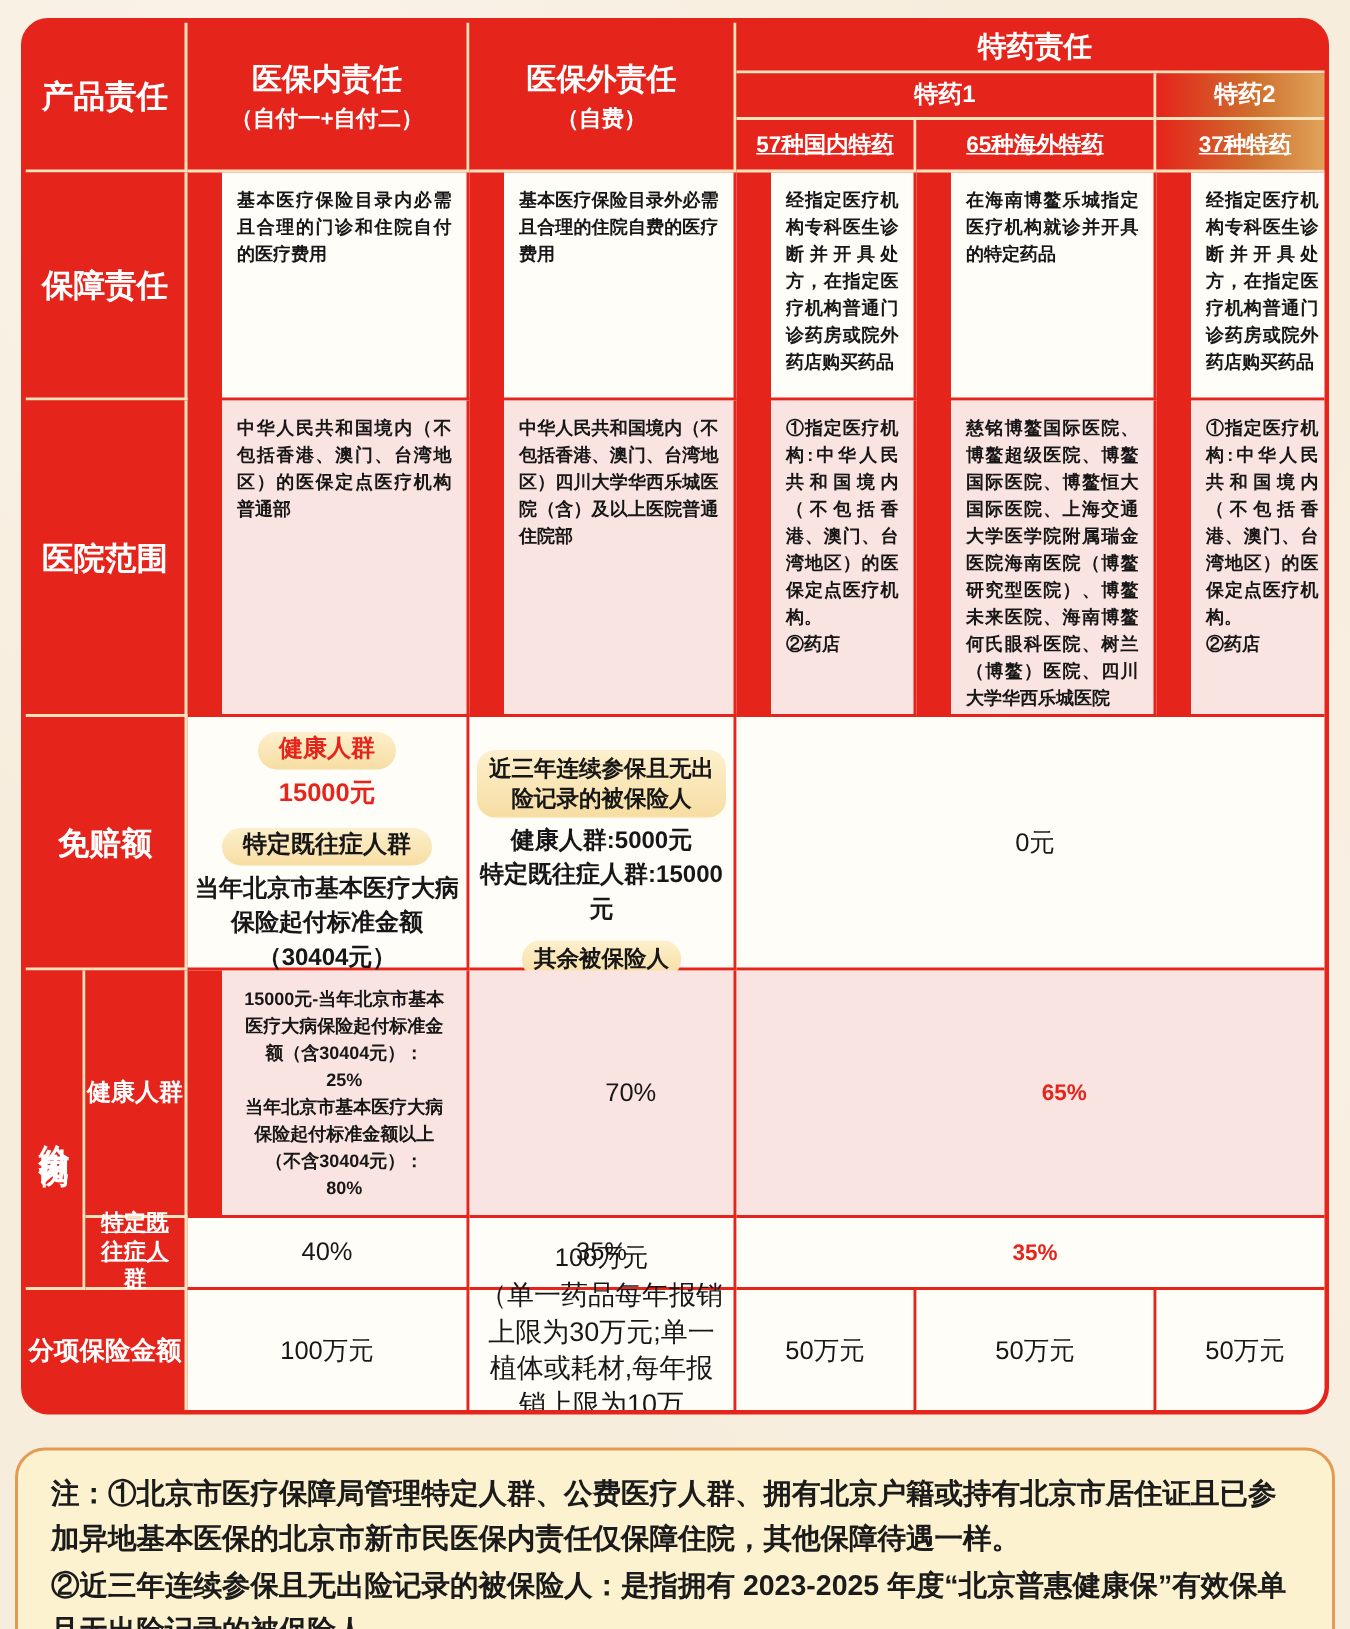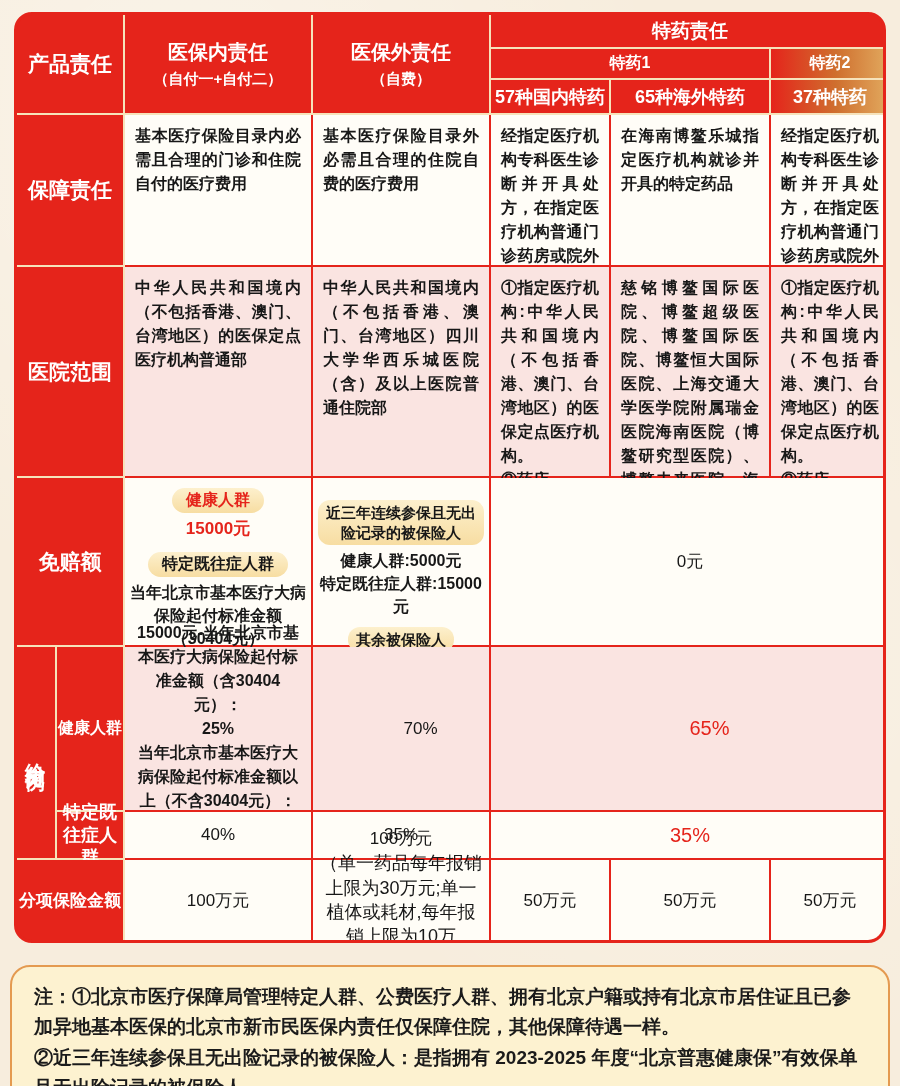--- a/index.html
+++ b/index.html
@@ -55,33 +55,34 @@
   }
   .pink{background:var(--pink);padding-left:39px;}
   .ce{border-right:none;}
   .be{border-bottom:none;}
   .txt{
     align-items:flex-start;justify-content:flex-start;
     text-align:justify;
     padding:9px 10px;
     line-height:1.5;
     font-weight:600;
-    font-size:16px;
+    font-size:12px;
+    margin-left:23px;
   }
   .pre{white-space:pre-line;}
   .grad{background:linear-gradient(90deg,var(--red) 0%,var(--gold-mid) 55%,var(--gold-end) 100%);}
   .t21{font-size:21px;}
   .t20{font-size:20px;}
   .t19{font-size:19px;}
   .t16{font-size:16px;align-items:center;}
-  .t15{font-size:18px;}
+  .t15{font-size:15px;text-decoration:underline;}
   .sub{font-size:15px;font-weight:600;margin-top:4px;}
   .vertical{writing-mode:vertical-lr;text-orientation:upright;font-size:20px;letter-spacing:3px;}
   .pct{font-size:17px;font-weight:400;}
-  .pct-red{font-size:20px;font-weight:normal;color:var(--red);}
+  .pct-red{font-size:15px;font-weight:bold;color:var(--red);}
   .badge{
     display:inline-block;
     background:linear-gradient(180deg,var(--badge-top),var(--badge-bot));
     border-radius:999px;
     padding:2px 14px;
     font-size:16px;font-weight:bold;color:var(--ink);
     line-height:1.3;
   }
   .badge.red-text{color:var(--red);}
   .badge.rect{border-radius:12px;padding:3px 8px;font-size:15px;max-width:166px;margin-top:12px;}

